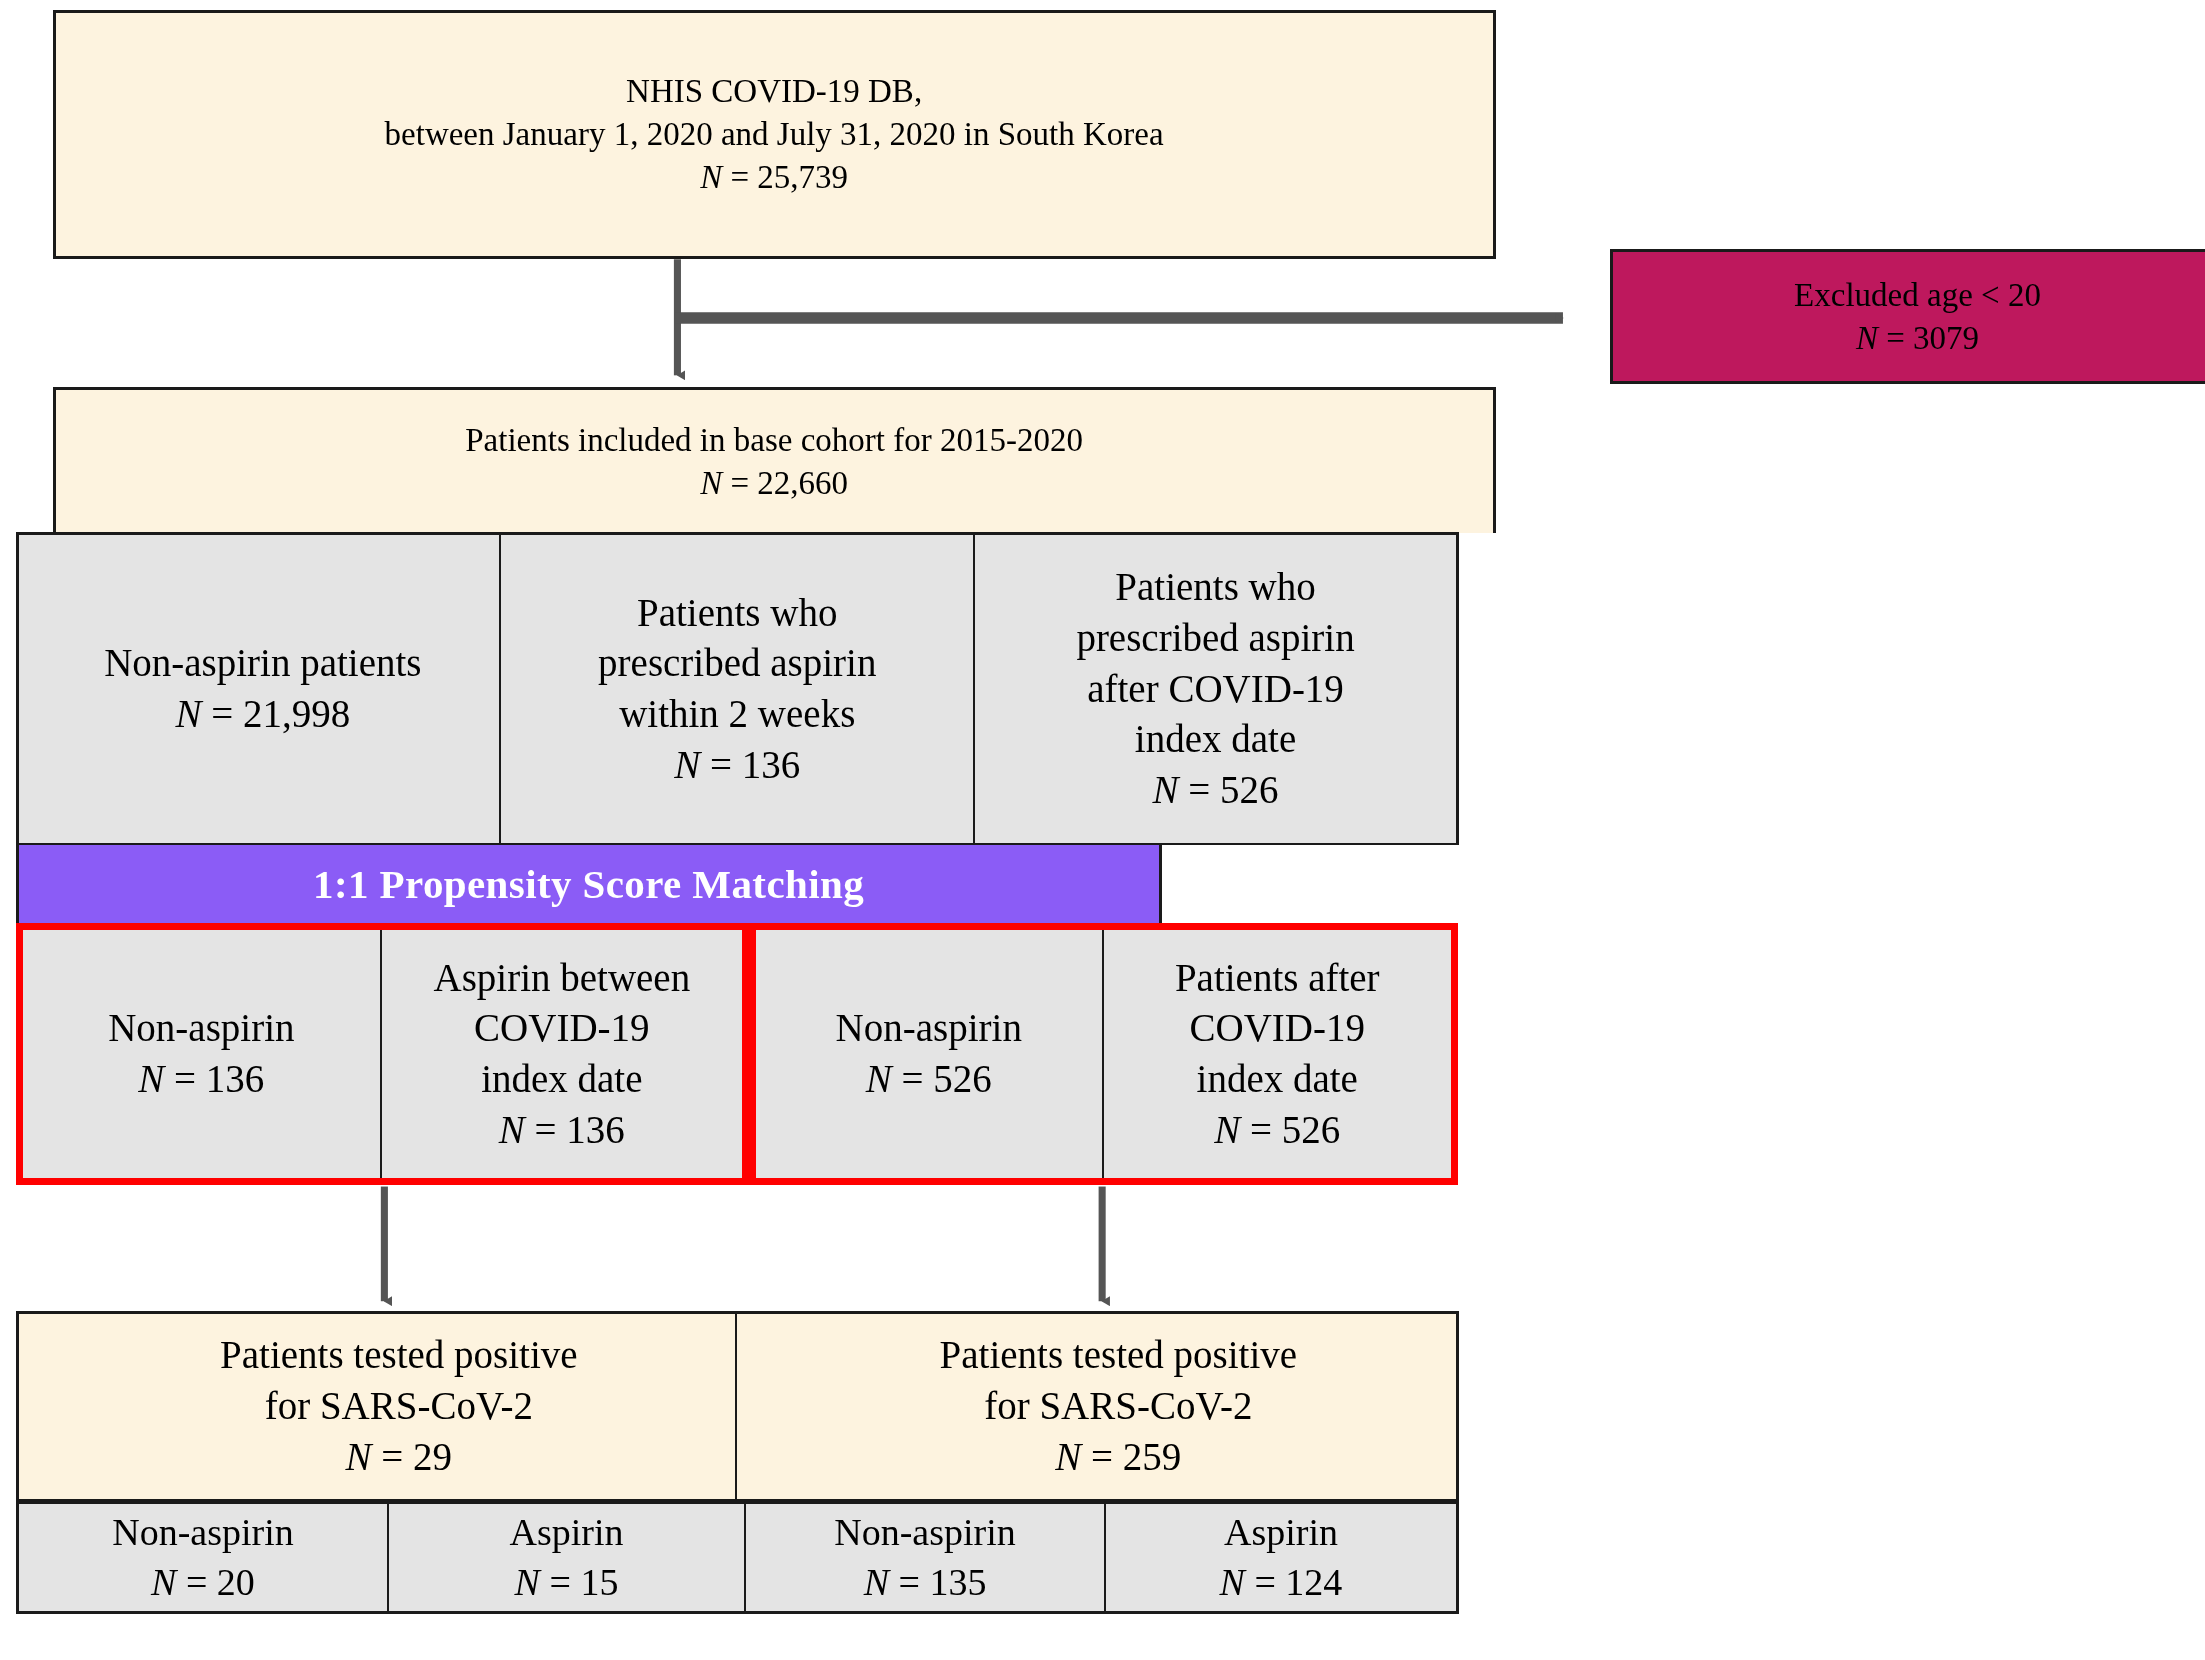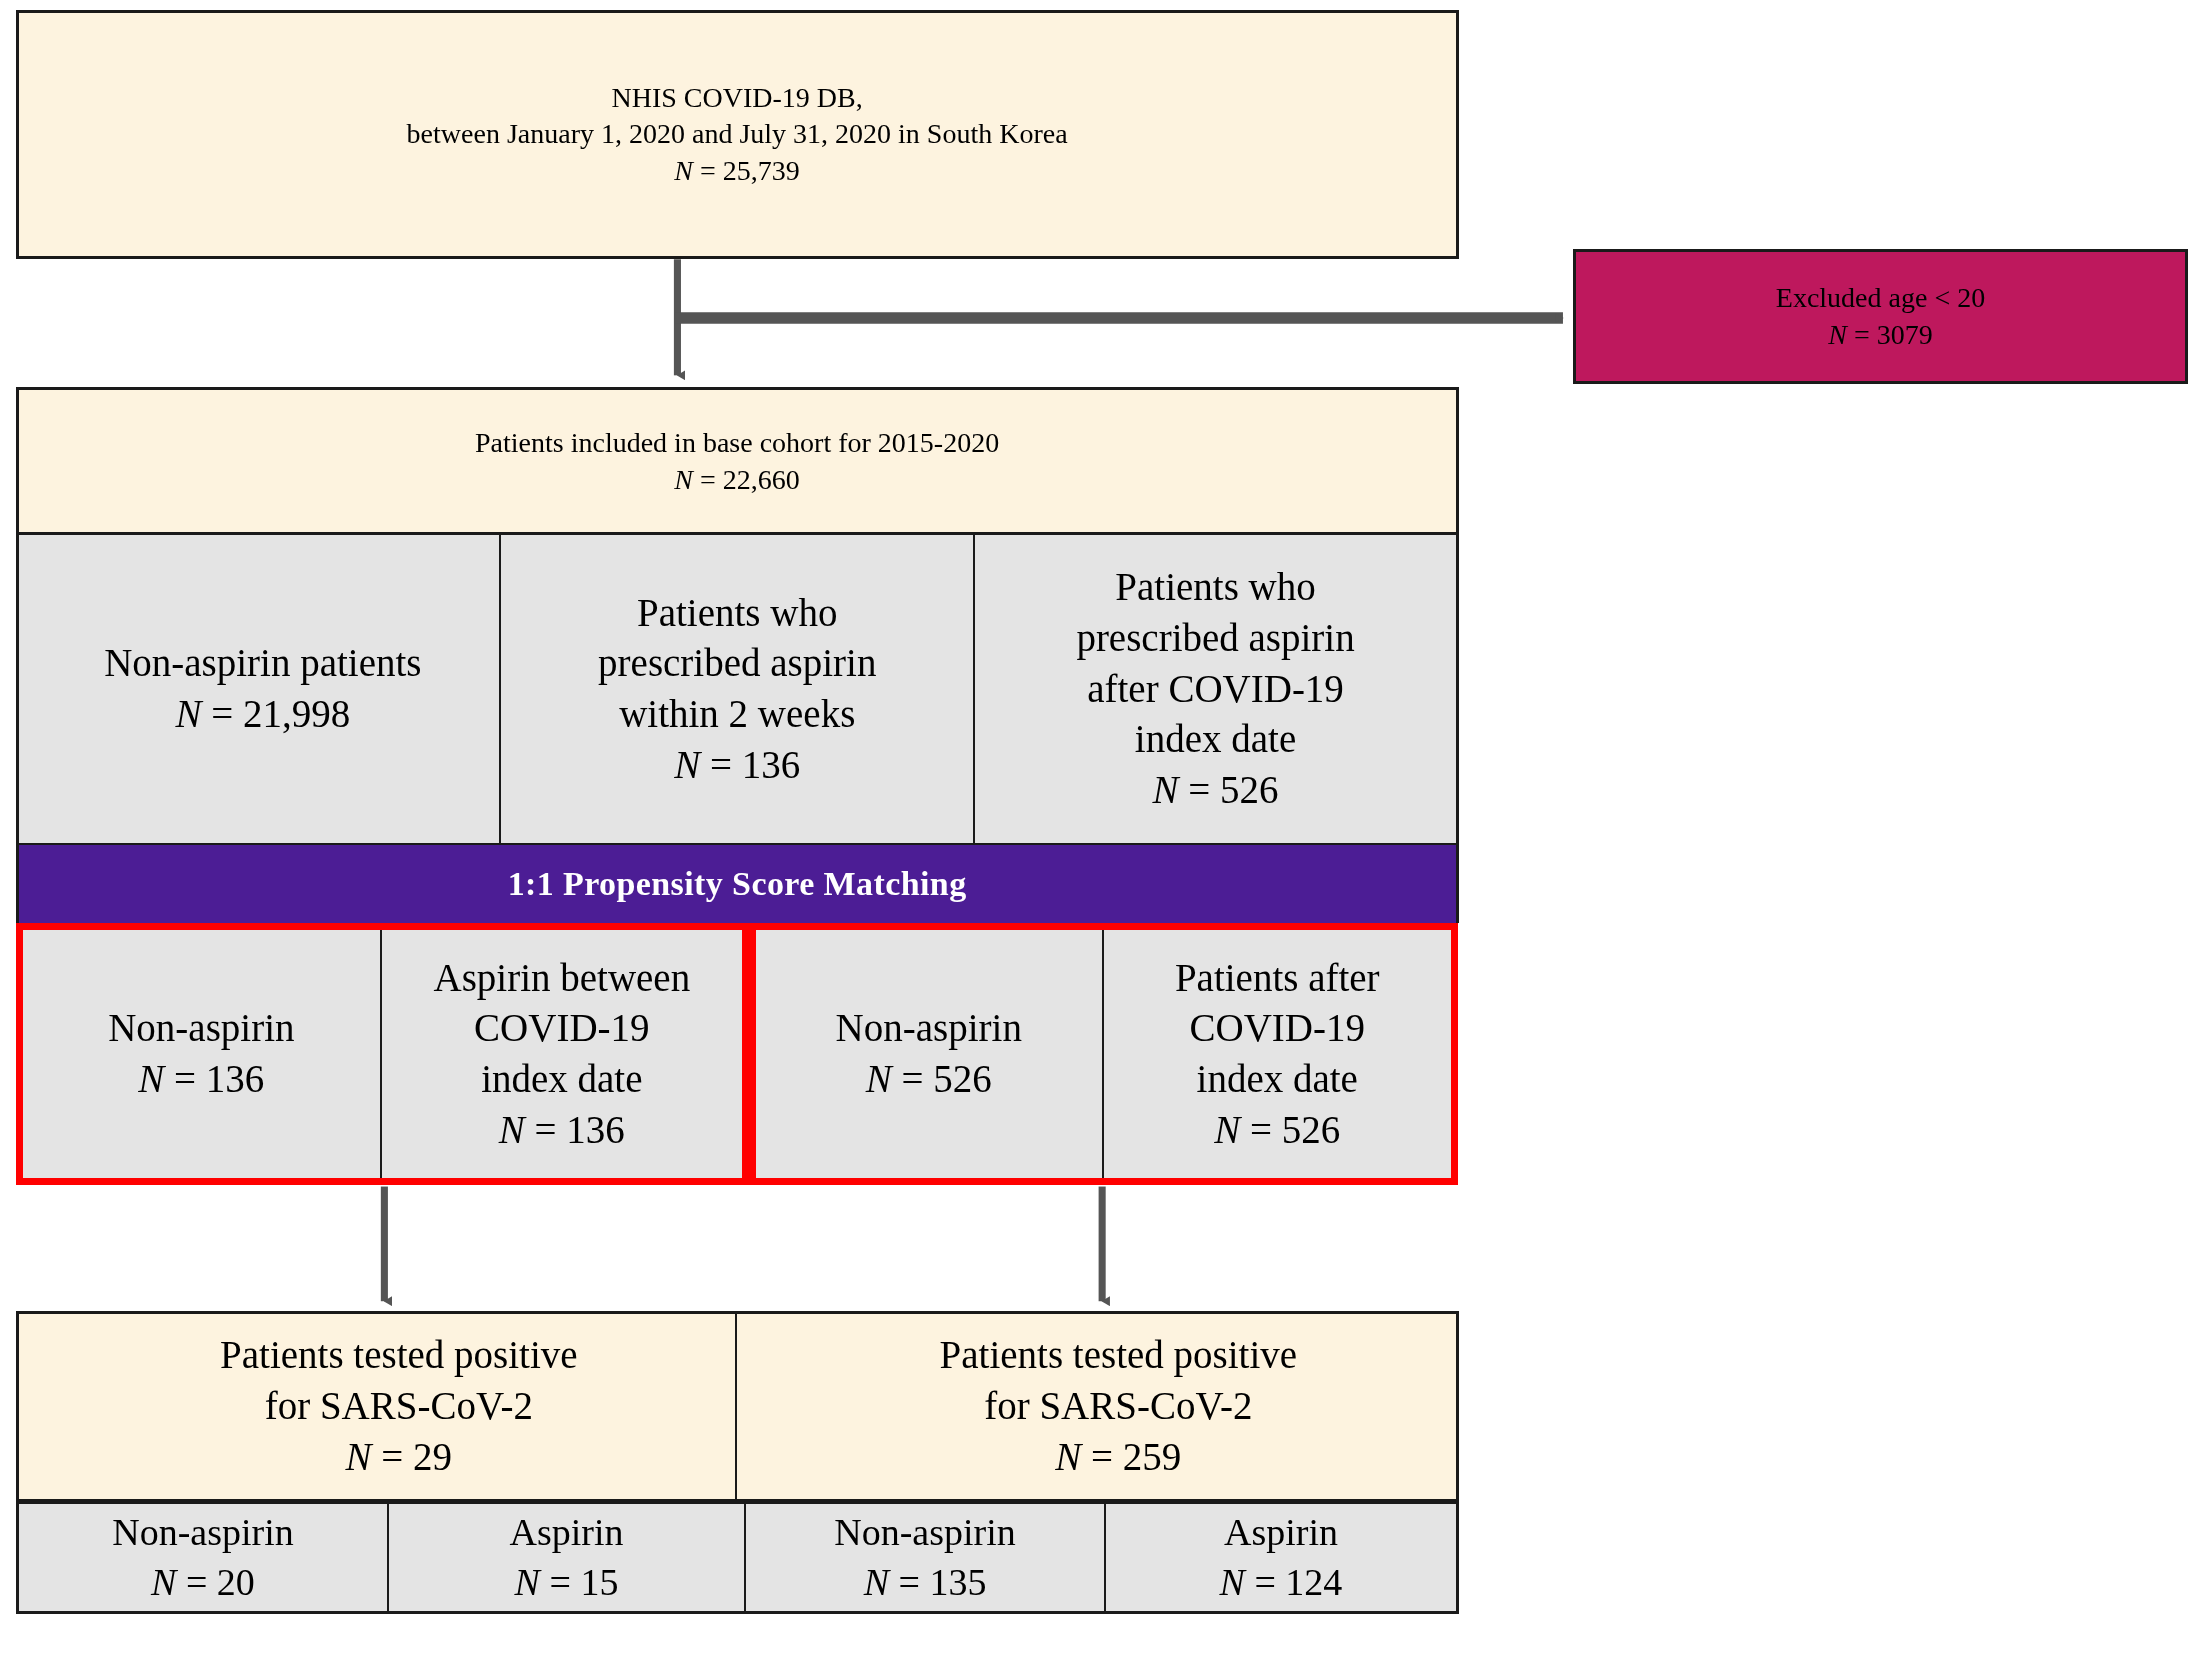--- a/index.html
+++ b/index.html
@@ -39,21 +39,21 @@
     text-align: center;
     line-height: 1.30;
     background: #e4e4e4;
   }
 
   .vdiv { border-right: 2.8px solid #1a1a1a; }
 
   .ital { font-style: italic; }
 
   
-  .fs-lg  { font-size: 28px; }
+  .fs-lg  { font-size: 33px; margin-left: 37px; }
   .fs-md  { font-size: 39px; }
   .fs-sm  { font-size: 38px; }
 
   
   #top-box {
     left: 15.6px; top: 10px; width: 1443px; height: 249px;
     flex-direction: column;
   }
 
   
@@ -77,28 +77,28 @@
     border-bottom-width: 2.8px;
     display: flex;
     background: #e4e4e4;
   }
   #three-col .cell:nth-child(1) { width: 33.2%; margin-left: 8px; }
   #three-col .cell:nth-child(2) { width: 33.2%; }
   #three-col .cell:nth-child(3) { width: 33.6%; }
 
   #psm-banner {
     position: absolute;
-    left: 15.6px; top: 845px; width: 1443px; height: 78px;
+    left: 15.6px; top: 845px; width: 1146px; height: 78px;
     box-sizing: border-box;
     border-left: 3.5px solid #1a1a1a;
     border-right: 3.5px solid #1a1a1a;
-    background: #4c1d95;
+    background: #8b5cf6;
     color: #ffffff;
     font-weight: bold;
-    font-size: 34px;
+    font-size: 41px;
     display: flex;
     align-items: center;
     justify-content: center;
     letter-spacing: 0.4px;
   }
 
   .matched-group {
     position: absolute;
     top: 923px; height: 262px;
     box-sizing: border-box;

